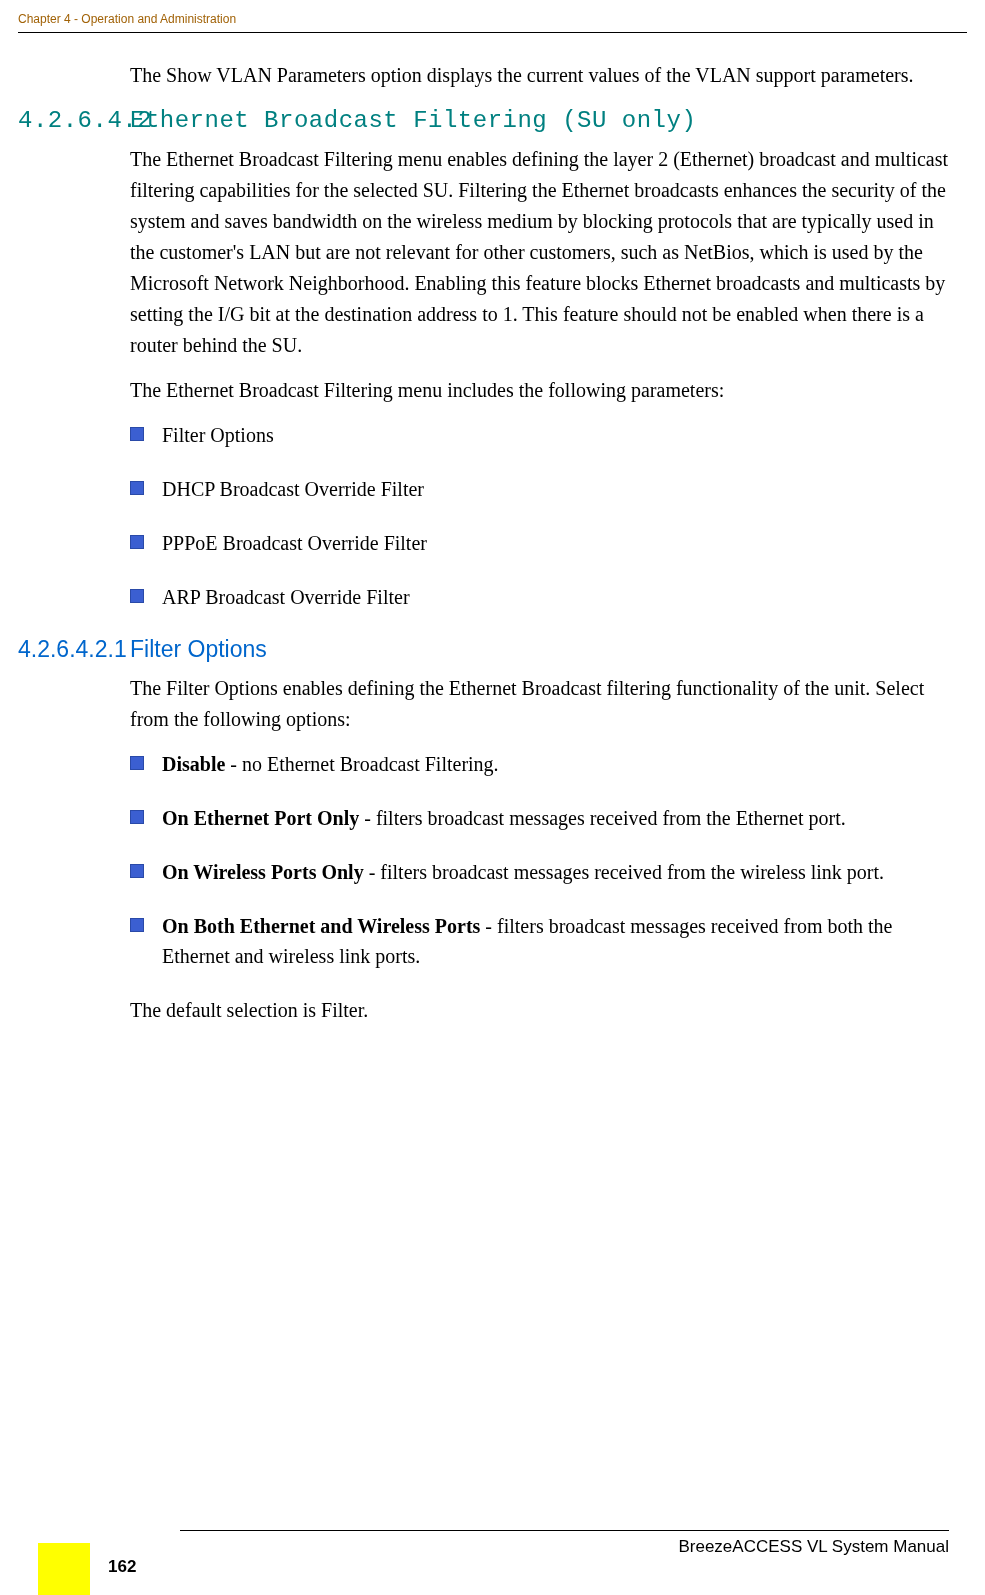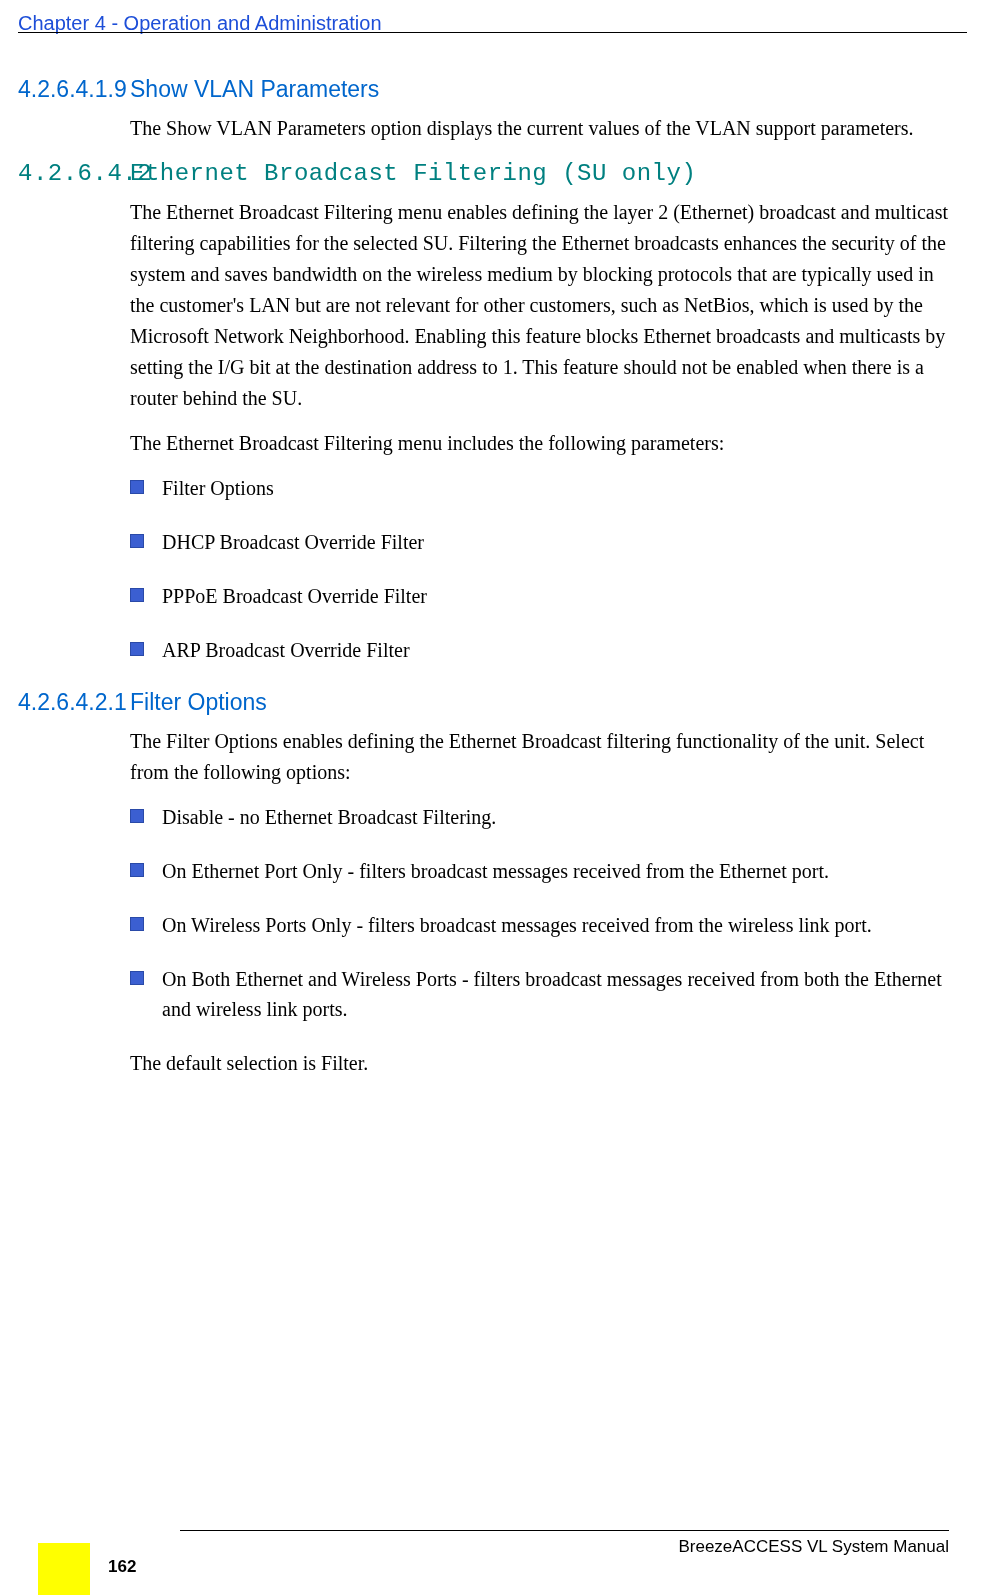--- a/index.html
+++ b/index.html
@@ -12,22 +12,22 @@
     font-family: Georgia, "Times New Roman", serif;
     color: #000000;
     position: relative;
   }
   .header {
     position: absolute;
     top: 12px;
     left: 18px;
     right: 18px;
     font-family: Arial, Helvetica, sans-serif;
-    font-size: 20px;
-    color: #1d4ed8;
+    font-size: 12px;
+    color: #a16207;
   }
   .header-rule {
     position: absolute;
     top: 32px;
     left: 18px;
     right: 18px;
     border-top: 1px solid #000;
   }
   .content {
     position: absolute;
@@ -83,21 +83,21 @@
     content: "";
     position: absolute;
     left: 0;
     top: 7px;
     width: 12px;
     height: 12px;
     background: #3b5fd1;
     border: 1px solid #2a4aa8;
   }
   .bold {
-    font-weight: normal;
+    font-weight: bold;
   }
   .footer-rule {
     position: absolute;
     left: 180px;
     right: 36px;
     bottom: 64px;
     border-top: 1px solid #000;
   }
   .footer-text {
     position: absolute;
@@ -127,24 +127,20 @@
 <body>
 
 <div class="header">
   <span>Chapter 4 - Operation and Administration</span>
 </div>
 <div class="header-rule"></div>
 
 <div class="content">
 
 
-  <div class="heading-row">
-    <span class="heading-num h-blue h3">4.2.6.4.1.9</span>
-    <span class="h-blue h3">Show VLAN Parameters</span>
-  </div>
   <div class="body-indent">
     <p class="para">The Show VLAN Parameters option displays the current values of the VLAN support parameters.</p>
   </div>
 
   <div class="heading-row">
     <span class="heading-num h-teal h2">4.2.6.4.2</span>
     <span class="h-teal h2">Ethernet Broadcast Filtering (SU only)</span>
   </div>
   <div class="body-indent">
     <p class="para">The Ethernet Broadcast Filtering menu enables defining the layer 2 (Ethernet) broadcast and multicast filtering capabilities for the selected SU. Filtering the Ethernet broadcasts enhances the security of the system and saves bandwidth on the wireless medium by blocking protocols that are typically used in the customer's LAN but are not relevant for other customers, such as NetBios, which is used by the Microsoft Network Neighborhood. Enabling this feature blocks Ethernet broadcasts and multicasts by setting the I/G bit at the destination address to 1. This feature should not be enabled when there is a router behind the SU.</p>

